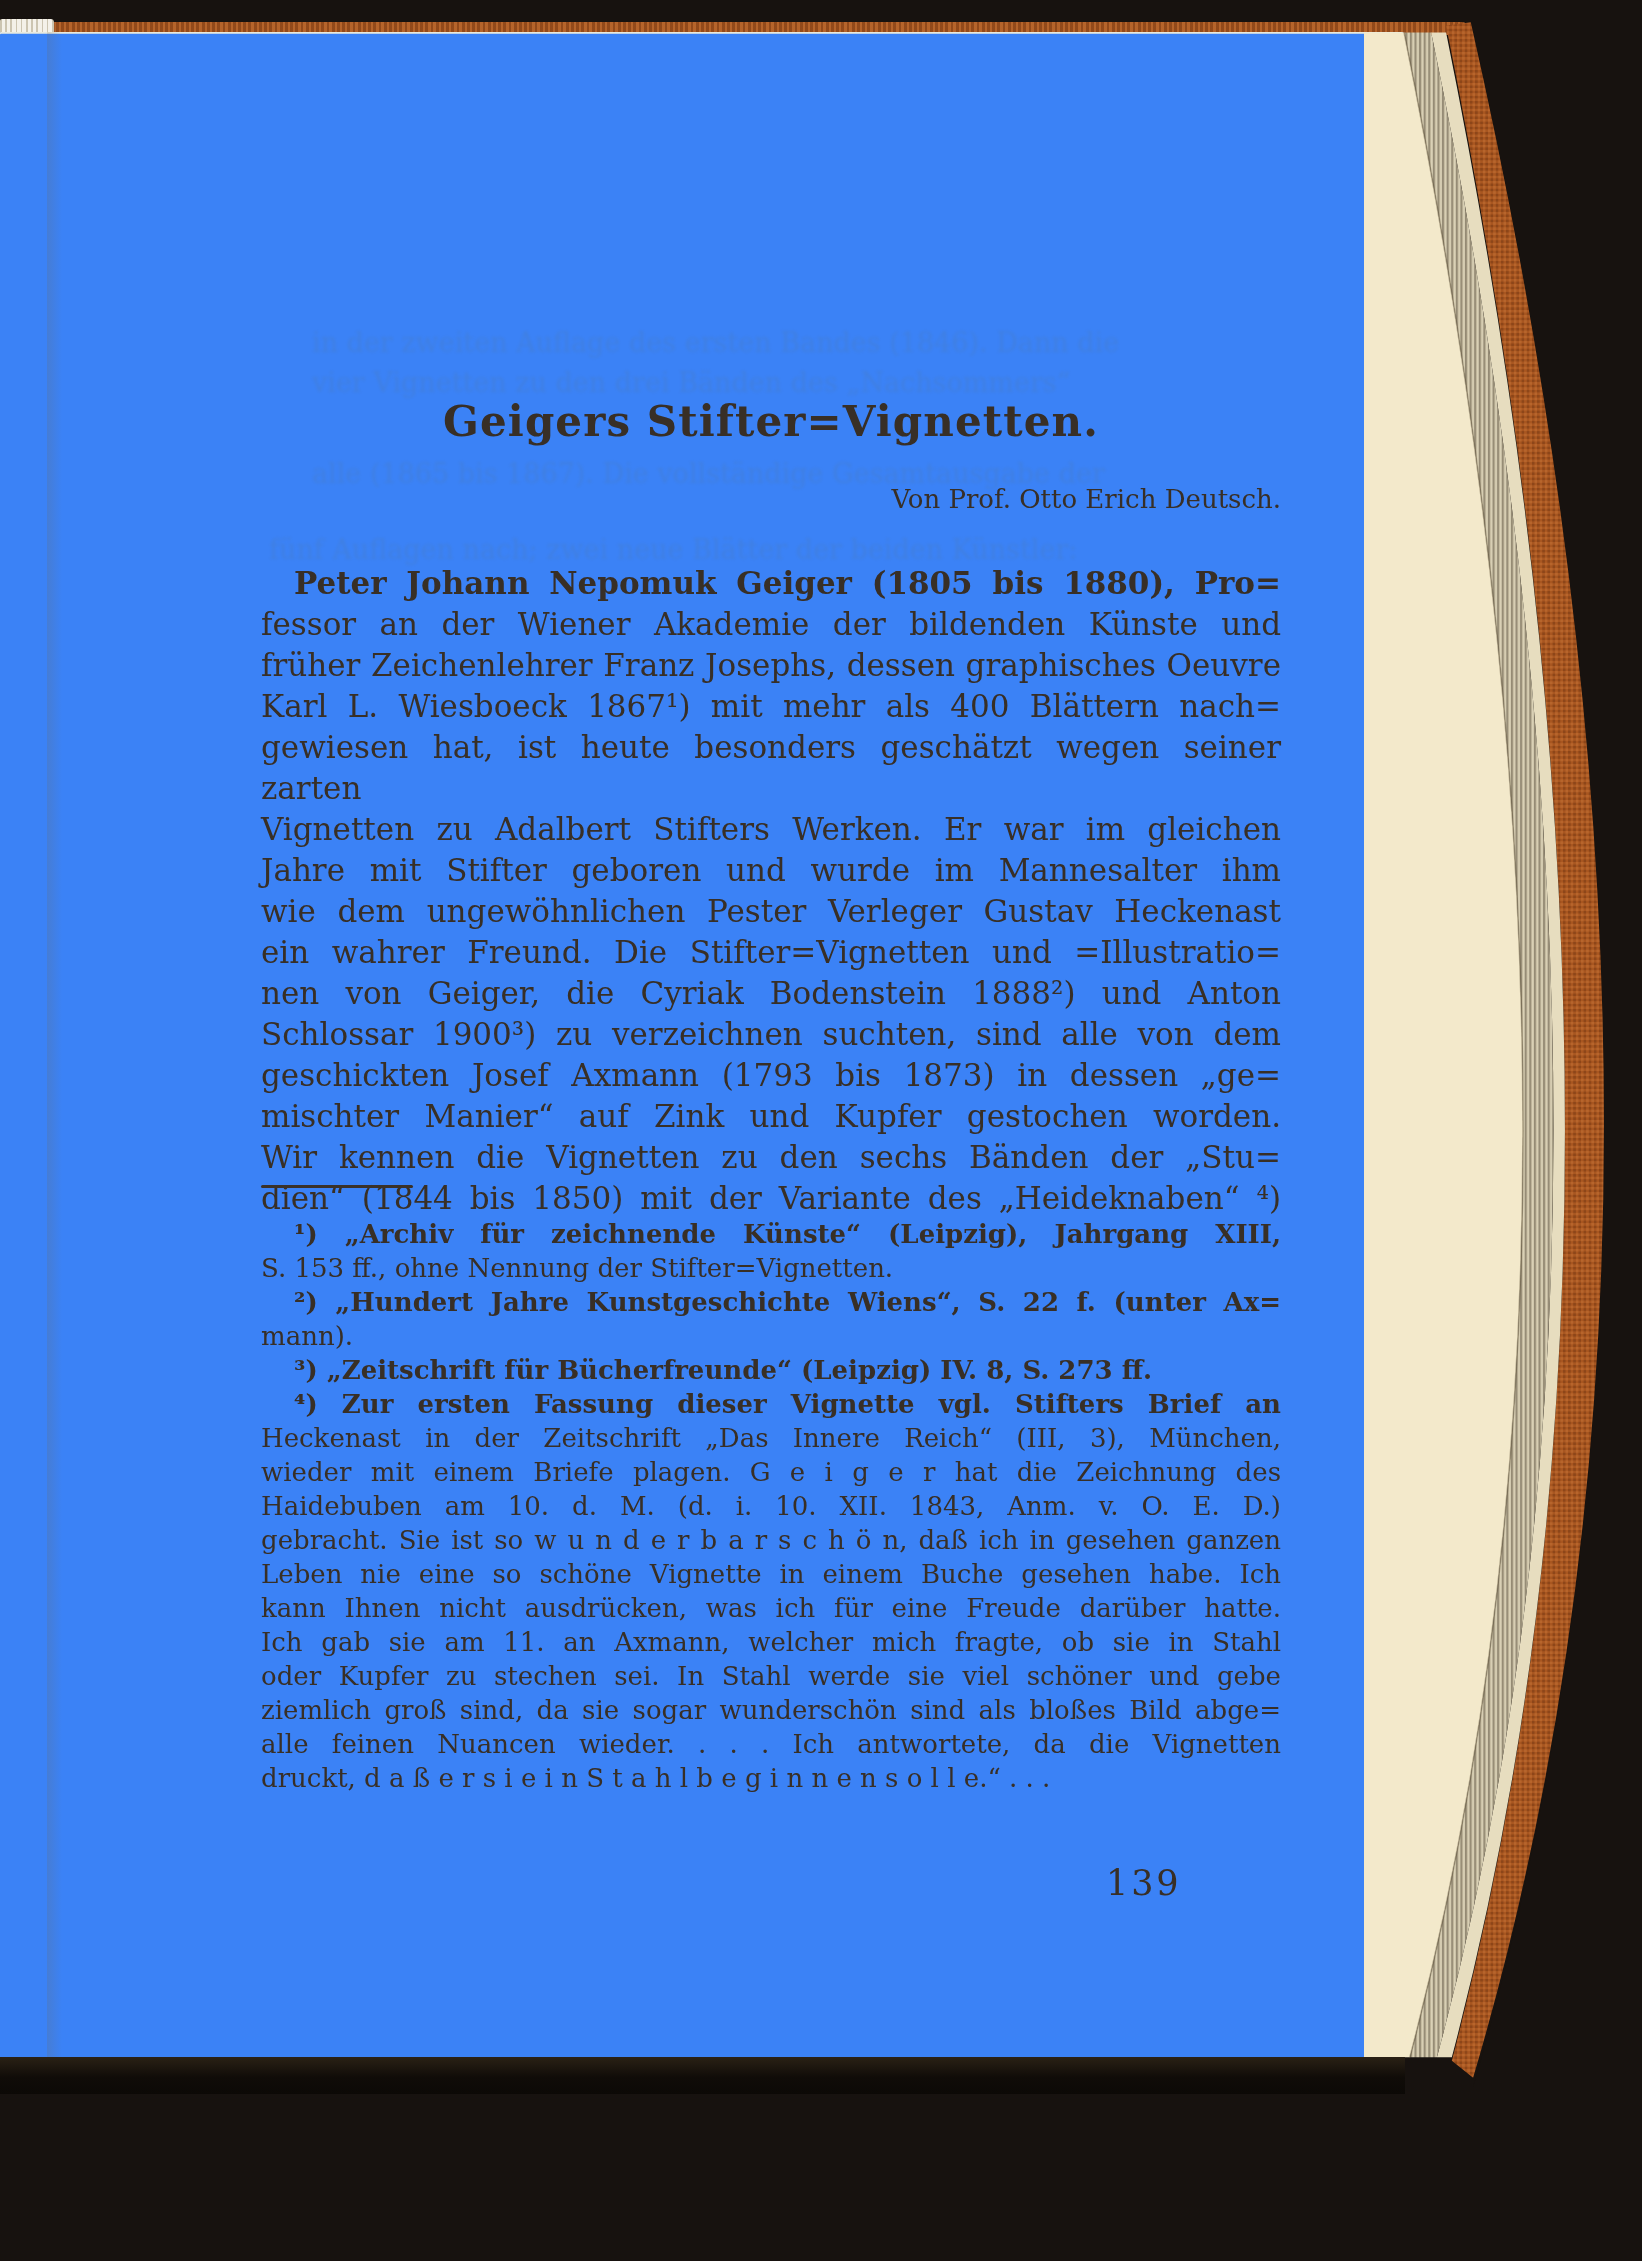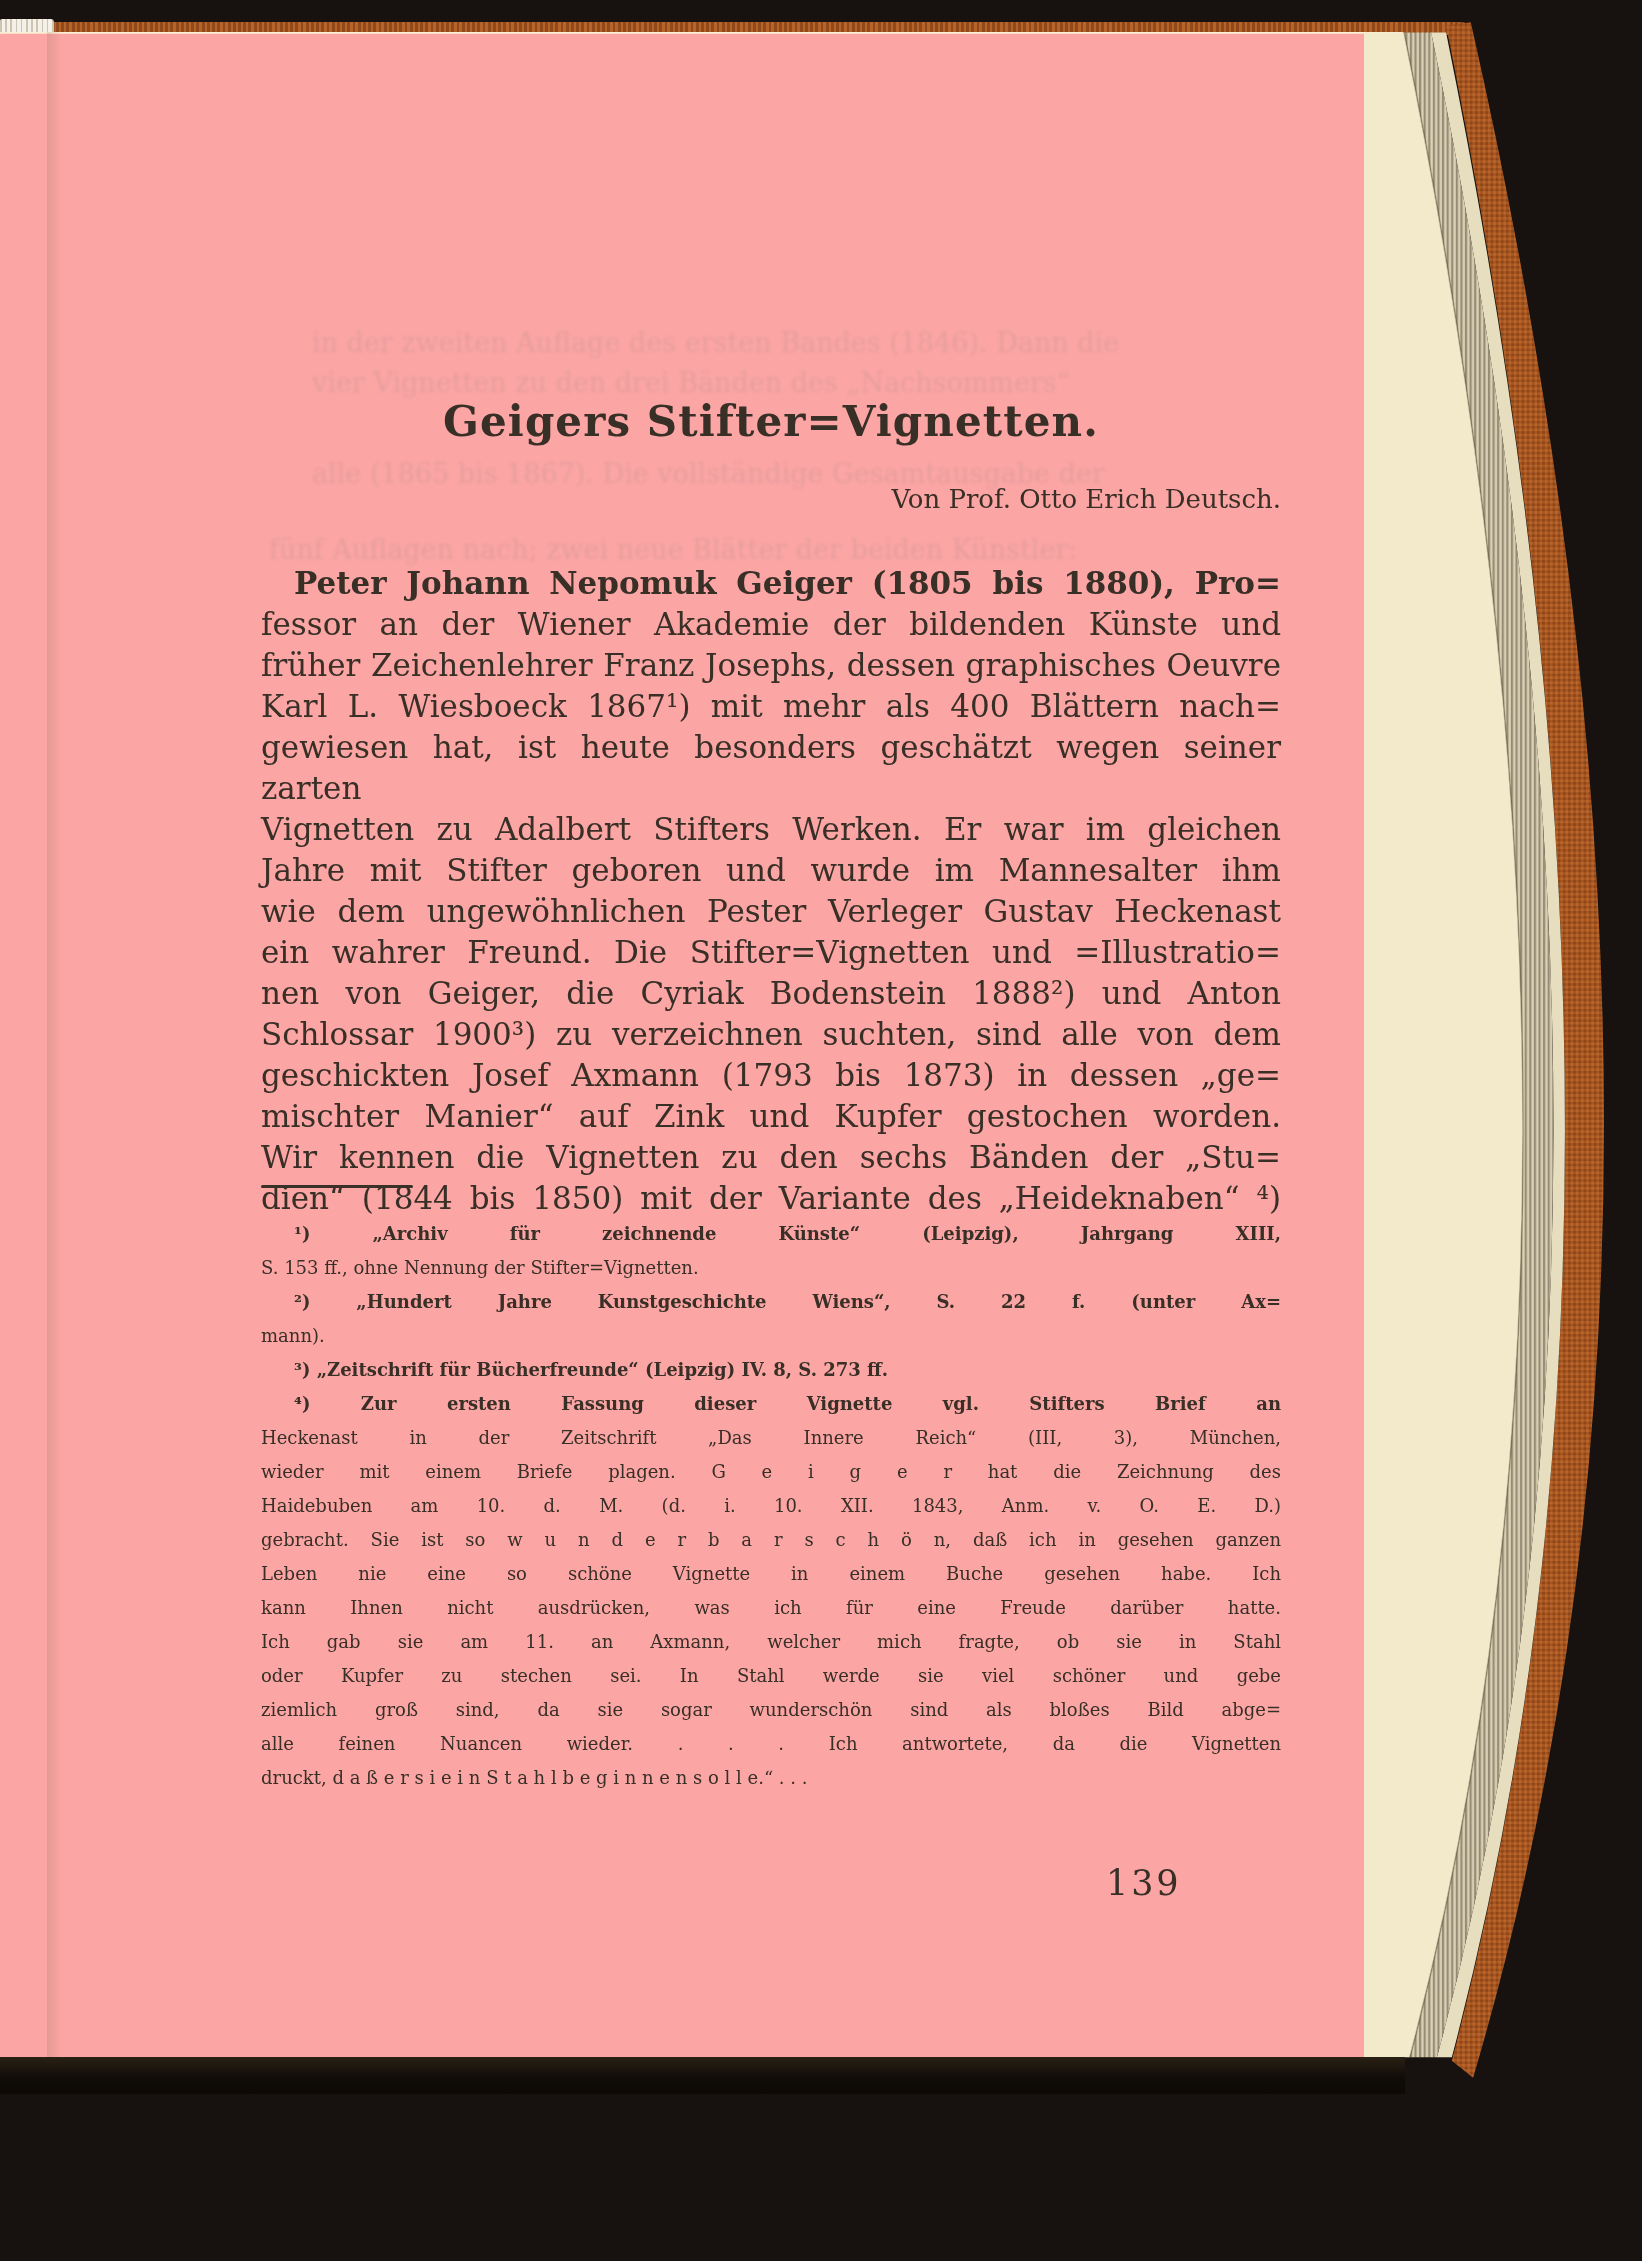--- a/index.html
+++ b/index.html
@@ -23,21 +23,21 @@
     background:#e9e3d2;
     background-image:repeating-linear-gradient(90deg, rgba(150,140,115,.35) 0 1.7px, rgba(255,255,255,.5) 1.7px 5.2px);
     border-radius:1.7px 3.4px 3.4px 1.7px;
     box-shadow:0 1.1px 1.7px rgba(0,0,0,.5);
   }
   .book-page{
     position:absolute;left:0;top:32px;width:1404px;height:2026px;
     background:
       linear-gradient(180deg, rgba(255,252,238,.45) 0, rgba(255,255,255,0) 52px, rgba(0,0,0,0) 1914px, rgba(70,50,25,.14) 100%),
       linear-gradient(90deg,#eadfc0 0,#f0e6c8 26px,#dfd3b2 50px,#ecе1c2 0,#eee3c5 86px,#f3e9cb 172px,#f4eacd 802px,#f2e7c8 1313px,#efe4c4 1404px);
-    background-color:#fca5a5;
+    background-color:#3b82f6;
     border-radius:1.1px 2.9px 0 0;
     box-shadow:inset 0 1.7px 0 rgba(252,245,220,.9);
   }
   .gutter-shadow{
     position:absolute;left:47px;top:0;width:15px;height:2026px;
     background:linear-gradient(90deg, rgba(120,100,60,.18), rgba(120,100,60,0));
     pointer-events:none;
   }
   .bottom-shadow{
     position:absolute;left:0;top:2057px;width:1405px;height:37px;
@@ -59,21 +59,21 @@
   .body-paragraph{
     position:absolute;left:261px;top:531px;width:1020px;
     font-size:31px;line-height:41px;
   }
   .footnote-rule{
     position:absolute;left:261px;top:1153px;width:152px;height:2.9px;
     background:#3a3129;border-radius:1.7px;
   }
   .footnotes{
     position:absolute;left:261px;top:1185px;width:1020px;
-    font-size:18px;line-height:34px;
+    font-size:26px;line-height:34px;
   }
   .tline{text-align:justify;text-align-last:justify;white-space:normal;}
   .tline.nojust{text-align:center;text-align-last:left;}
   .tline.indent{text-indent:33px;font-weight:bold;}
   .page-number{
     position:absolute;left:1106px;top:1831px;
     font-size:35px;letter-spacing:2.9px;
   }
   
   .show-through-layer{position:absolute;inset:0;pointer-events:none;}

